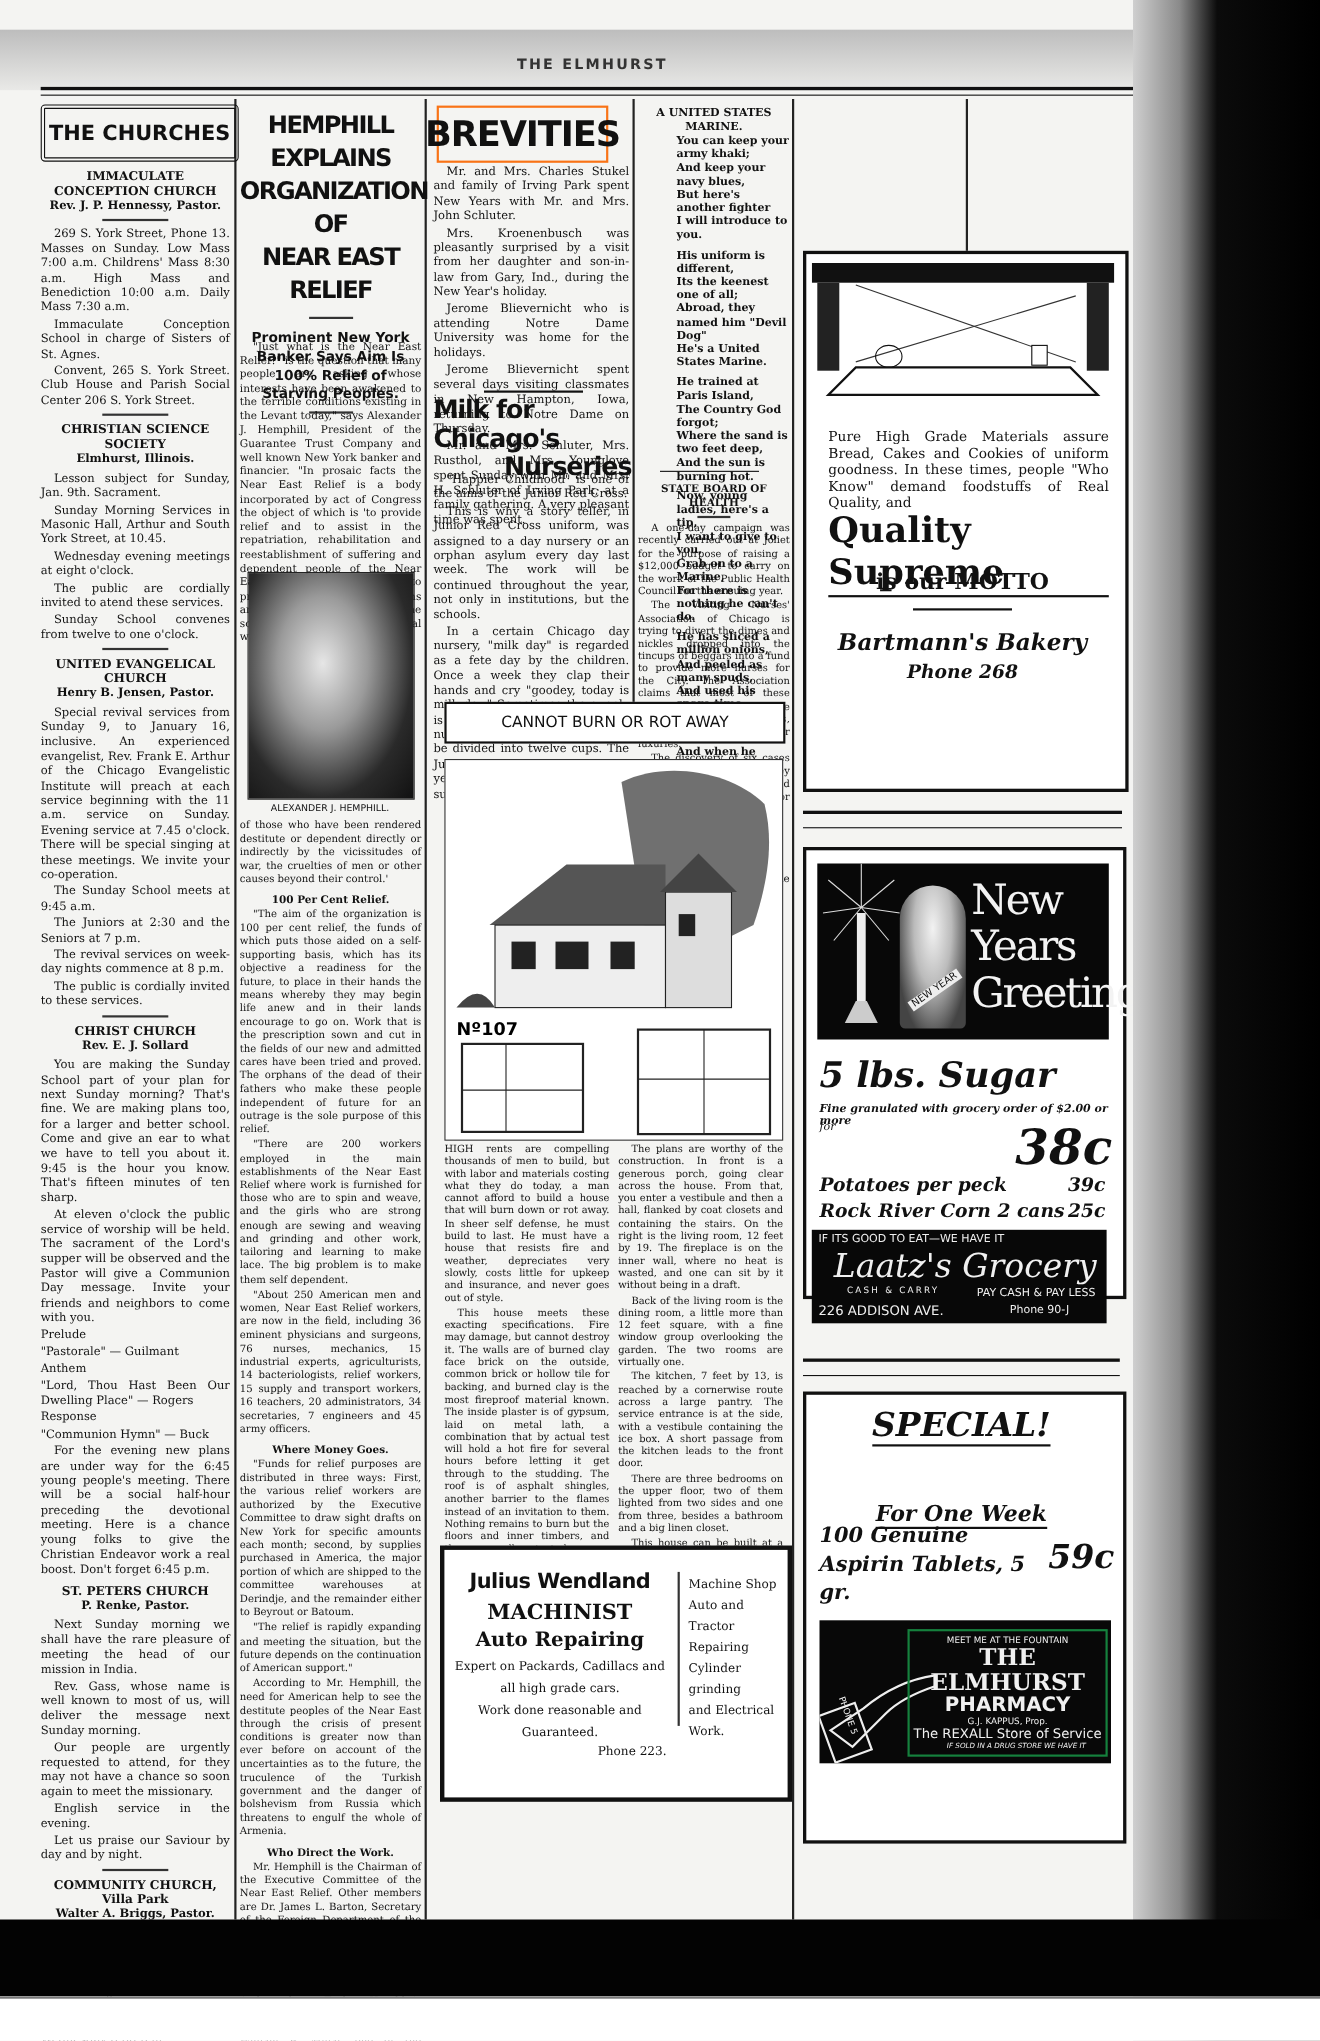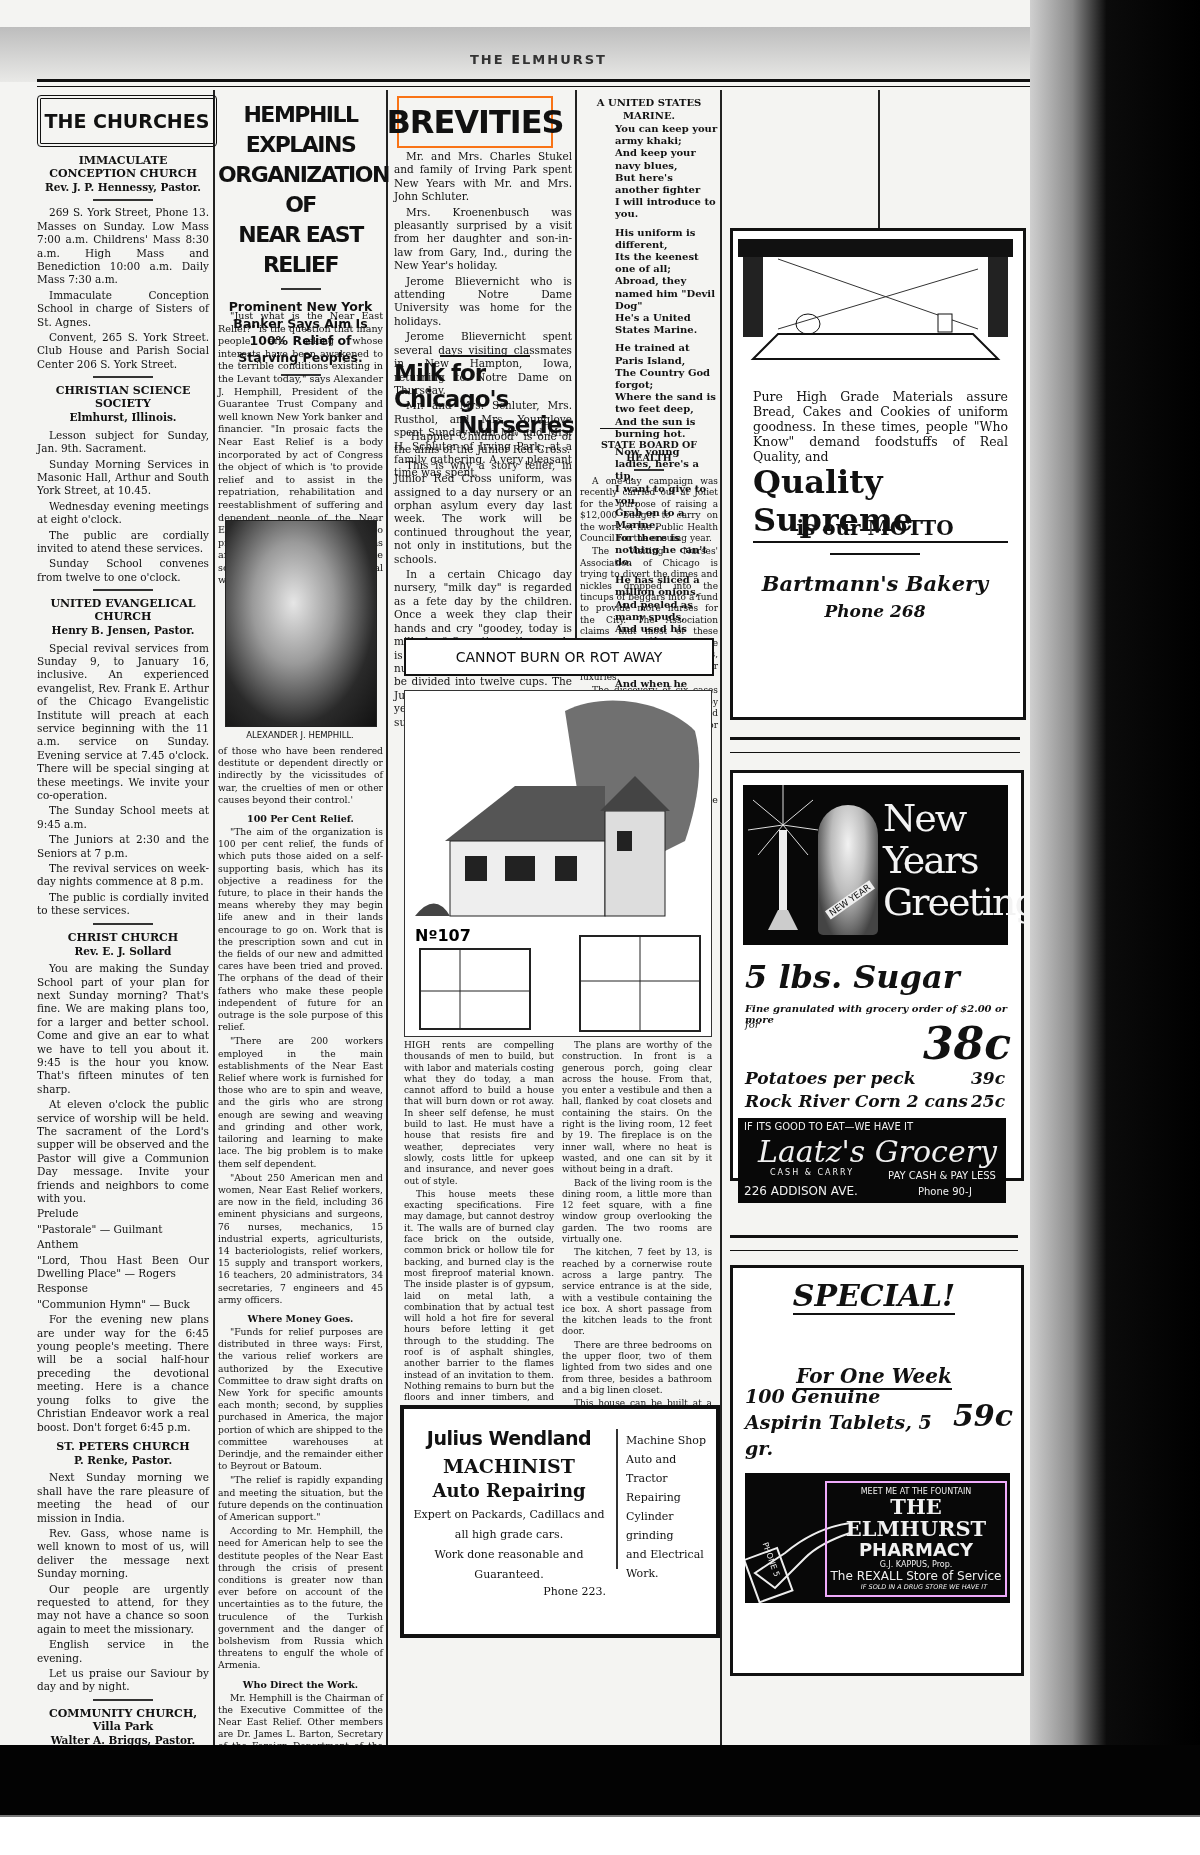--- a/index.html
+++ b/index.html
@@ -345,21 +345,21 @@
       <span style="font-size:20px;font-weight:bold;border-bottom:2px solid #111;">For One Week</span>
     </div>
     <div class="abs ital" style="left:12px;top:115px;width:200px;font-size:19px;line-height:26px;font-weight:bold;">100 Genuine Aspirin Tablets, 5 gr.</div>
     <div class="abs ital" style="left:205px;top:130px;width:75px;text-align:right;font-size:30px;font-weight:bold;">59c</div>
     <div class="blackpanel" style="left:12px;top:205px;width:265px;height:130px;">
       <svg width="110" height="130" viewBox="0 0 110 130" class="abs" style="left:0;top:0">
         <path d="M10 100 L40 80 Q70 55 105 50 L105 60 Q75 70 60 85 L30 115 Z" fill="none" stroke="#eee" stroke-width="2"></path>
         <rect x="5" y="80" width="35" height="45" fill="none" stroke="#eee" stroke-width="2" transform="rotate(-20 22 100)"></rect>
       </svg>
       <div class="abs sans" style="left:8px;top:82px;font-size:8px;color:#eee;transform:rotate(70deg);">PHONE 5</div>
-      <div class="abs" style="left:80px;top:8px;width:178px;height:112px;border:2px solid #f0abfc;text-align:center;">
+      <div class="abs" style="left:80px;top:8px;width:178px;height:112px;border:2px solid #15803d;text-align:center;">
         <div class="sans" style="font-size:8px;margin-top:4px;">MEET ME AT THE FOUNTAIN</div>
         <div style="font-size:21px;line-height:22px;font-weight:bold;">THE ELMHURST</div>
         <div class="sans" style="font-size:18px;line-height:20px;font-weight:bold;">PHARMACY</div>
         <div class="sans" style="font-size:8px;">G.J. KAPPUS, Prop.</div>
         <div class="sans" style="font-size:12px;">The REXALL Store of Service</div>
         <div class="sans ital" style="font-size:6.5px;padding-left:16px;">IF SOLD IN A DRUG STORE WE HAVE IT</div>
       </div>
     </div>
   </div>
 

